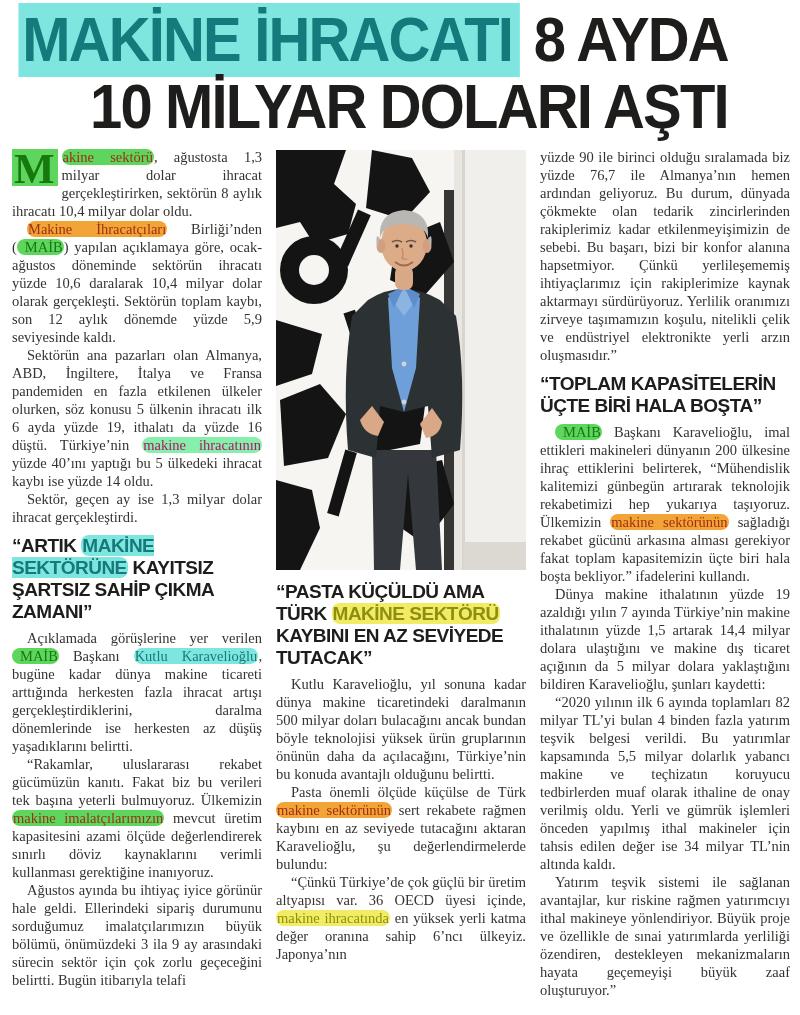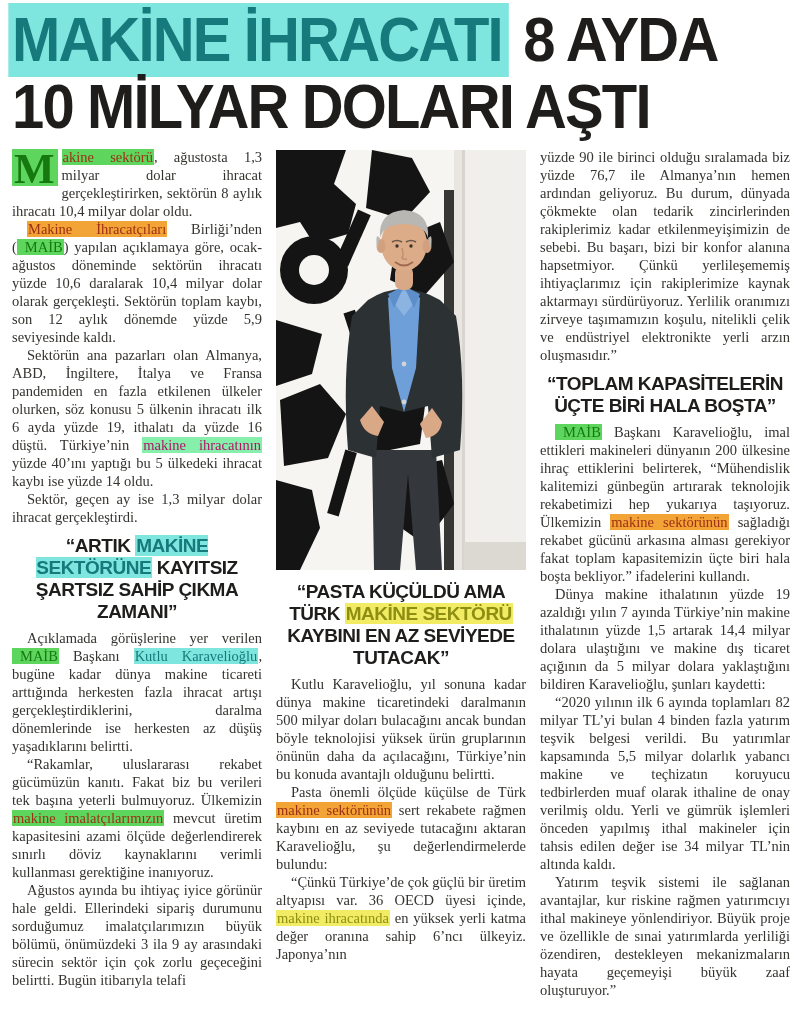--- a/index.html
+++ b/index.html
@@ -8,45 +8,45 @@
     font-family:"Liberation Serif","DejaVu Serif",serif;
     -webkit-font-smoothing:antialiased;
   }
   .page{width:800px;height:1015px;position:relative;box-sizing:border-box;padding:6px 10px 0 12px;}
 
   
   .headline{
     margin:0 0 8px 0;
     font-family:"Liberation Sans","DejaVu Sans",sans-serif;
     font-weight:bold;color:#1e1d1b;
-    font-size:63px;line-height:67px;letter-spacing:-2px;
+    font-size:63px;line-height:67px;letter-spacing:-2px;text-align:right;
   }
   .hline{display:block;white-space:nowrap;transform:scaleX(.92);transform-origin:0 50%;}
   .hl-cyan-head{
     background:#7fe6df;color:#16797b;
     padding:1px 8px 3px 4px;margin-left:-4px;
   }
 
   
   .columns{display:flex;gap:14px;height:856px;}
   .col{width:253px;overflow:hidden;color:#35332f;}
   .para{
     margin:0;font-size:14.5px;line-height:18px;text-align:justify;
     text-indent:15px;
   }
   .para.noindent{text-indent:0;}
   .subhead{
     margin:9px 0 6px 0;
     font-family:"Liberation Sans","DejaVu Sans",sans-serif;
     font-weight:bold;font-size:19px;line-height:22px;letter-spacing:-.5px;
-    color:#1e1d1b;text-align:center;
+    color:#1e1d1b;text-align:left;
   }
 
   
-  .hl{padding:0 1px;}
+  .hl{padding:0 1px;border-radius:8px;}
   .hl-green {background:#5ed65e;color:#9c2f14;}
   .hl-green2{background:#5ed65e;color:#15790f;padding-left:8px;}
   .hl-orange{background:#f3a437;color:#9c2f14;}
   .hl-pink  {background:#86efac;color:#b01468;}
   .hl-cyan  {background:#7fe6df;color:#16797b;margin-top:12px;}
   .hl-yellow{background:#f2ec64;color:#8e8e12;}
 
   .dropcap{
     float:left;
     font-family:"Liberation Serif","DejaVu Serif",serif;

